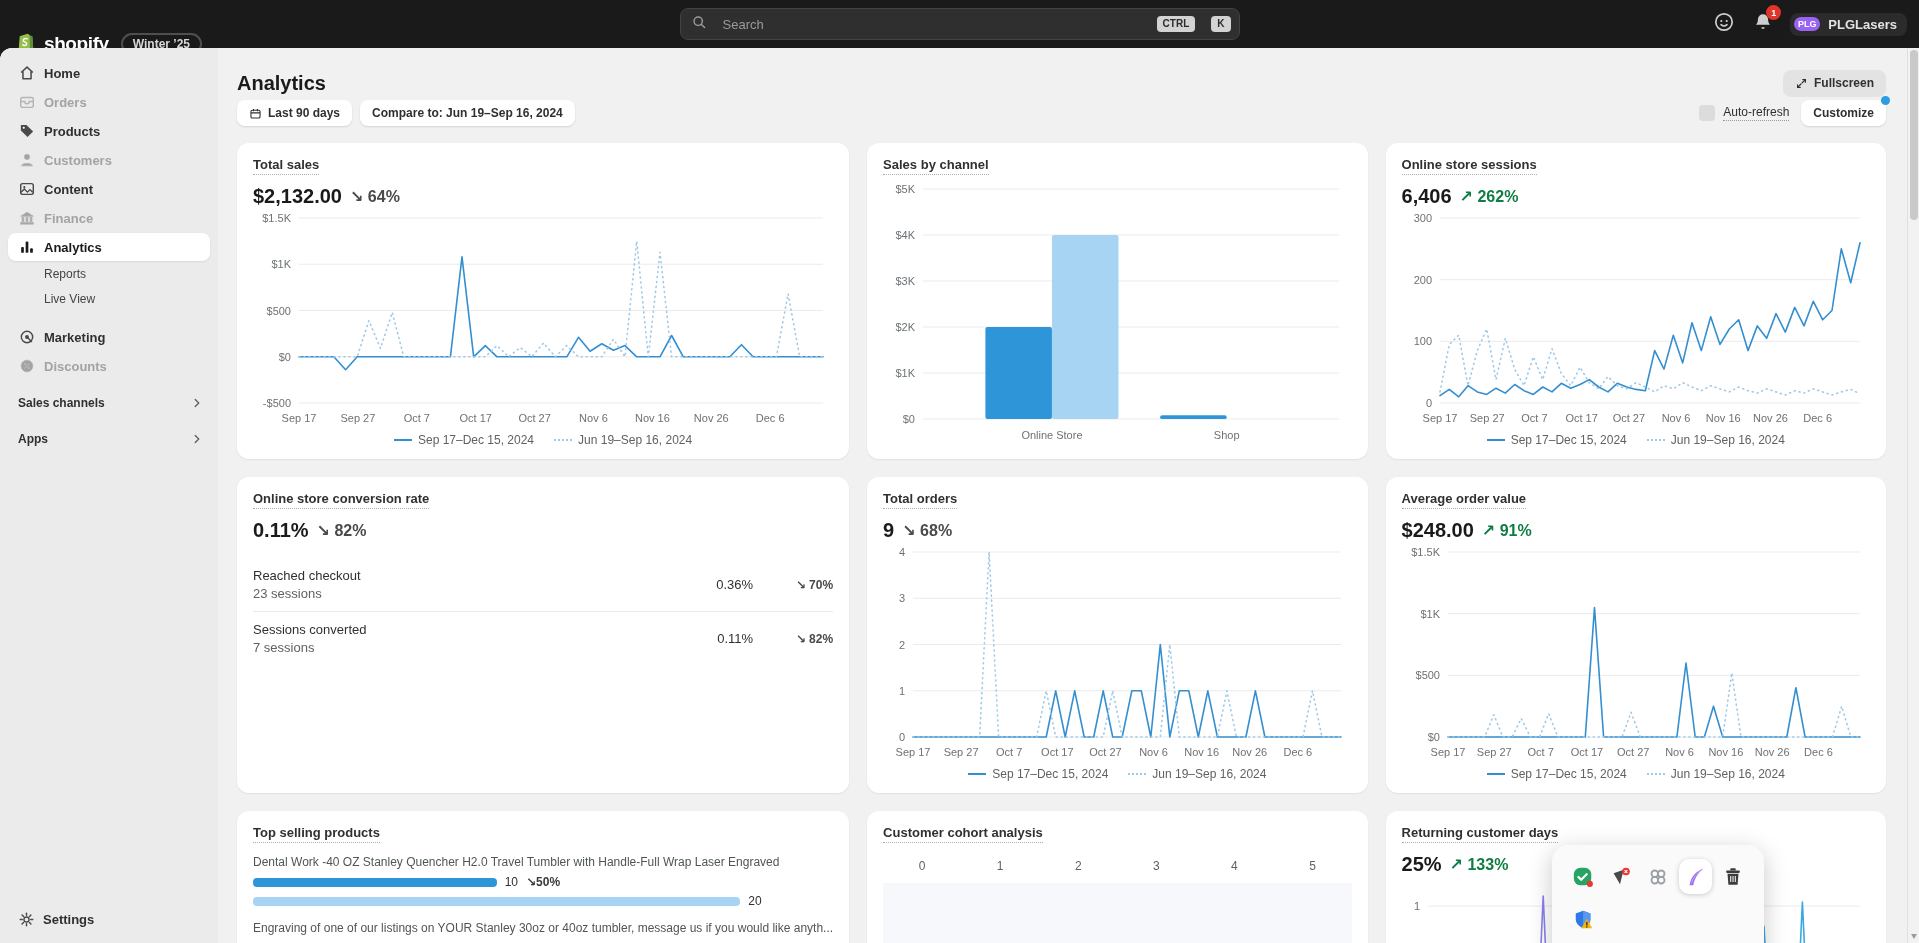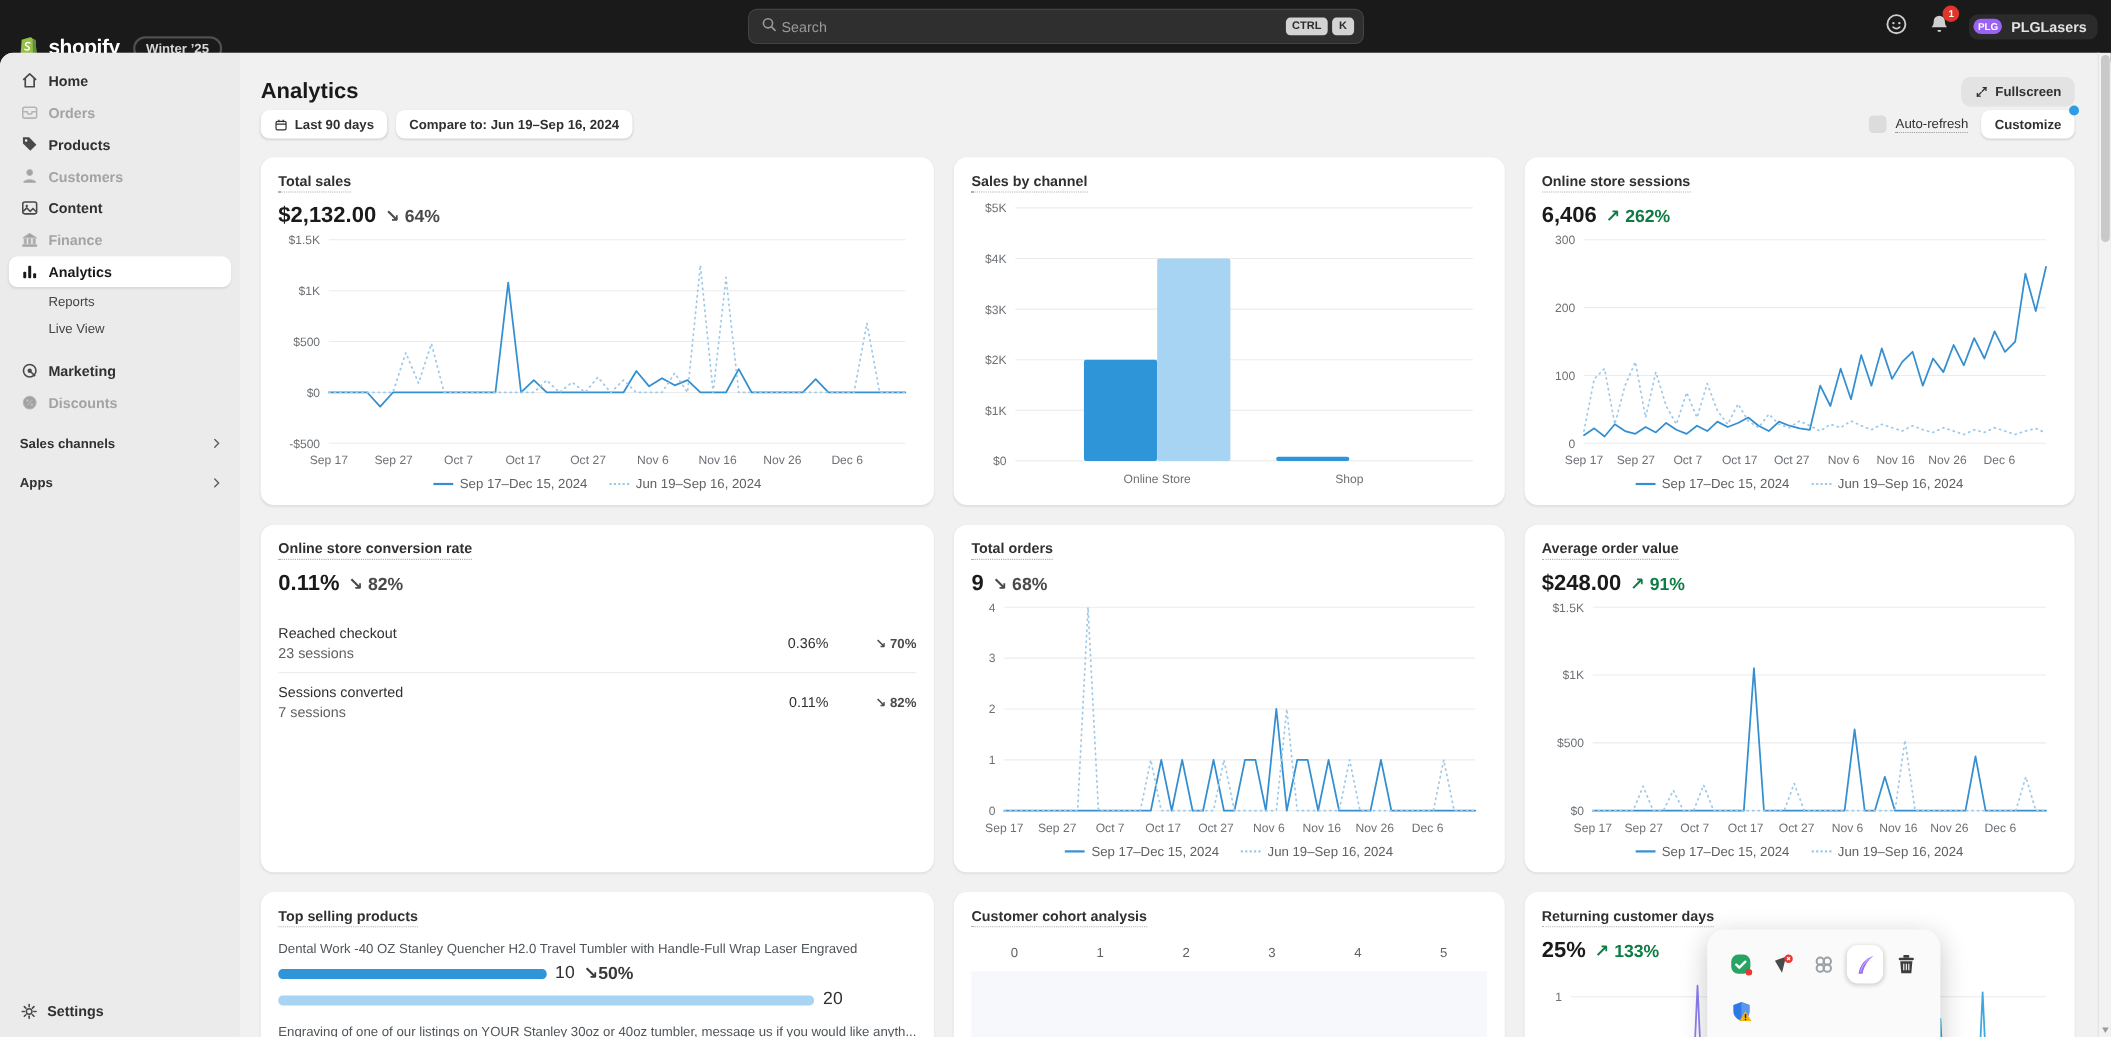--- a/index.html
+++ b/index.html
@@ -5,21 +5,21 @@
   * { margin:0; padding:0; box-sizing:border-box; }
   html,body { width:1919px; height:943px; overflow:hidden; }
   body { background:#1a1a1a; font-family:"Liberation Sans","DejaVu Sans",sans-serif; position:relative; }
 
   
   .topbar { position:absolute; top:0; left:0; right:0; height:48px; background:#1a1a1a; }
   .tb-left { position:absolute; left:14px; top:0; height:48px; display:flex; align-items:center; gap:12px;margin-top:20px; }
   .brand { display:flex; align-items:center; gap:6px; cursor:pointer; }
   .brand-word { color:#fff; font-size:19px; font-weight:700; letter-spacing:-0.4px; }
   .ver-badge { border:2px solid #4f4f4f; color:#d8d8d8; font-size:12px; font-weight:700; border-radius:11px; padding:2px 10px; }
-  .search { position:absolute; left:50%; top:8px; transform:translateX(-50%); width:560px; height:32px; background:#2f2f2f; border:1px solid #434343; border-radius:8px; display:flex; align-items:center; padding:0 8px 0 10px; gap:4px; }
+  .search { position:absolute; left:50%; top:8px; transform:translateX(-50%); width:560px; height:32px; background:#2f2f2f; border:1px solid #434343; border-radius:8px; display:flex; align-items:center; padding:0 8px 0 10px; gap:16px; }
   .search input { flex:1; background:transparent; border:none; outline:none; color:#c9c9c9; font-size:13px; font-family:inherit; }
   .search input::placeholder { color:#9a9a9a; }
   .key { background:#d3d3d3; color:#2b2b2b; font-size:10px; font-weight:700; border-radius:4px; padding:3px 6px; line-height:1; }
   .tb-right { position:absolute; right:12px; top:0; height:48px; display:flex; align-items:center; gap:16px; }
   .bell-wrap { position:relative; cursor:pointer; }
   .bell-badge { position:absolute; top:-6px; right:-7px; background:#e0352b; color:#fff; font-size:9px; font-weight:700; min-width:15px; height:15px; border-radius:8px; display:flex; align-items:center; justify-content:center; padding:0 3px; }
   .user-chip { display:flex; align-items:center; gap:8px; background:#2b2b2b; border-radius:8px; padding:4px 10px 4px 4px; cursor:pointer; }
   .avatar { width:26px; height:14px; border-radius:7px; background:#9a63f5; color:#fff; font-size:9px; font-weight:700; display:flex; align-items:center; justify-content:center; }
   .user-name { color:#e3e3e3; font-size:13px; font-weight:600; }
 
@@ -73,21 +73,21 @@
   .f-row + .f-row { border-top:1px solid #ebebeb; }
   .f-main { flex:1; }
   .f-label { font-size:13px; color:#303030; }
   .f-sub { font-size:13px; color:#616161; margin-top:3px; }
   .f-rate { width:110px; text-align:right; font-size:13px; color:#303030; }
   .f-chg { width:80px; text-align:right; font-size:12px; font-weight:600; color:#4a4a4a; }
 
   
   .prod { margin-top:12px; }
   .prod-name { font-size:12px; color:#4f5559; margin-bottom:6px; white-space:nowrap; overflow:hidden; }
-  .bar-row { display:flex; align-items:center; gap:8px; margin-bottom:5px; font-size:16px; color:#303030; }
+  .bar-row { display:flex; align-items:center; gap:8px; margin-bottom:5px; font-size:12px; color:#303030; }
   .hbar { height:9px; border-radius:4px; }
   .hbar.cur { background:#2e96d8; }
   .hbar.prev { background:#a7d4f2; }
   .bar-chg { font-weight:700; color:#3a3a3a; }
 
   
   .cohort-head { display:grid; grid-template-columns:repeat(6,1fr); margin-top:16px; font-size:12px; color:#616161; text-align:center; }
   .cohort-band { margin-top:10px; flex:1; background:#f6f8fc; position:relative; }
 
   

